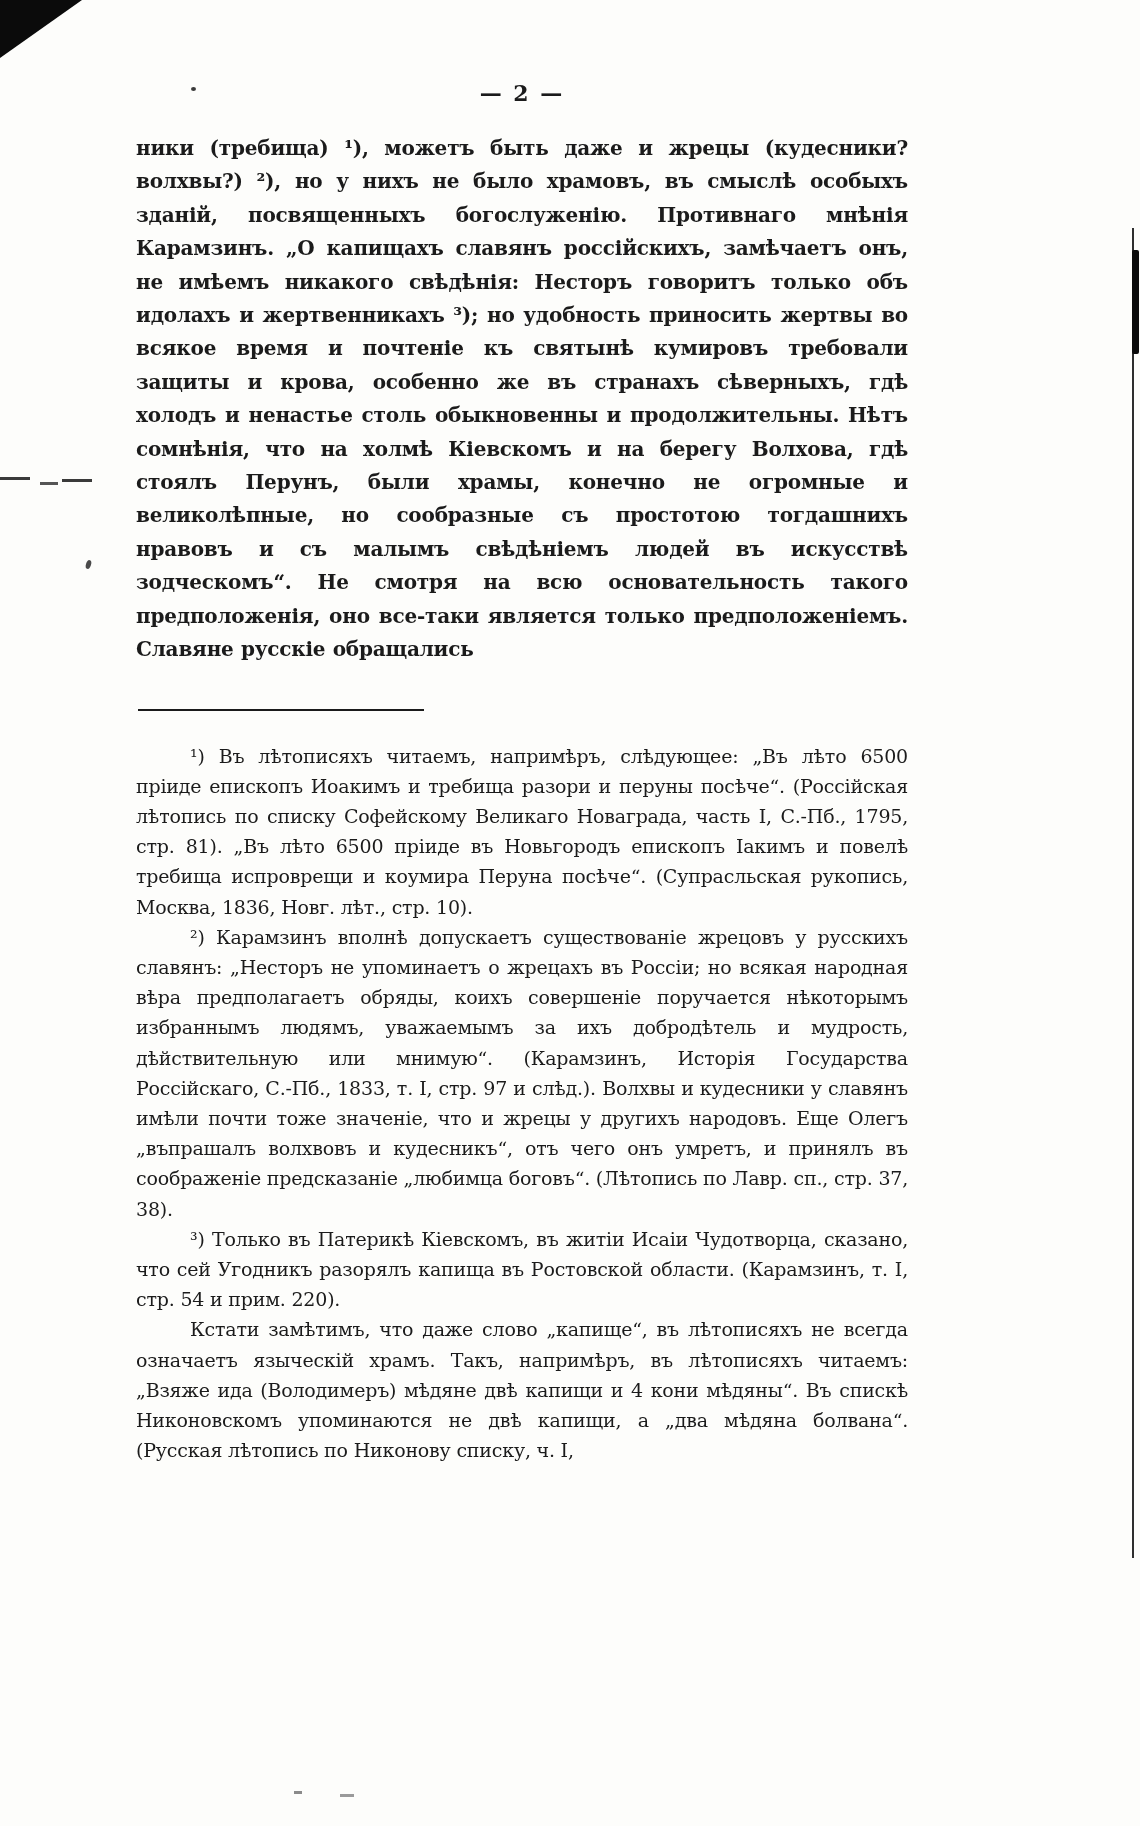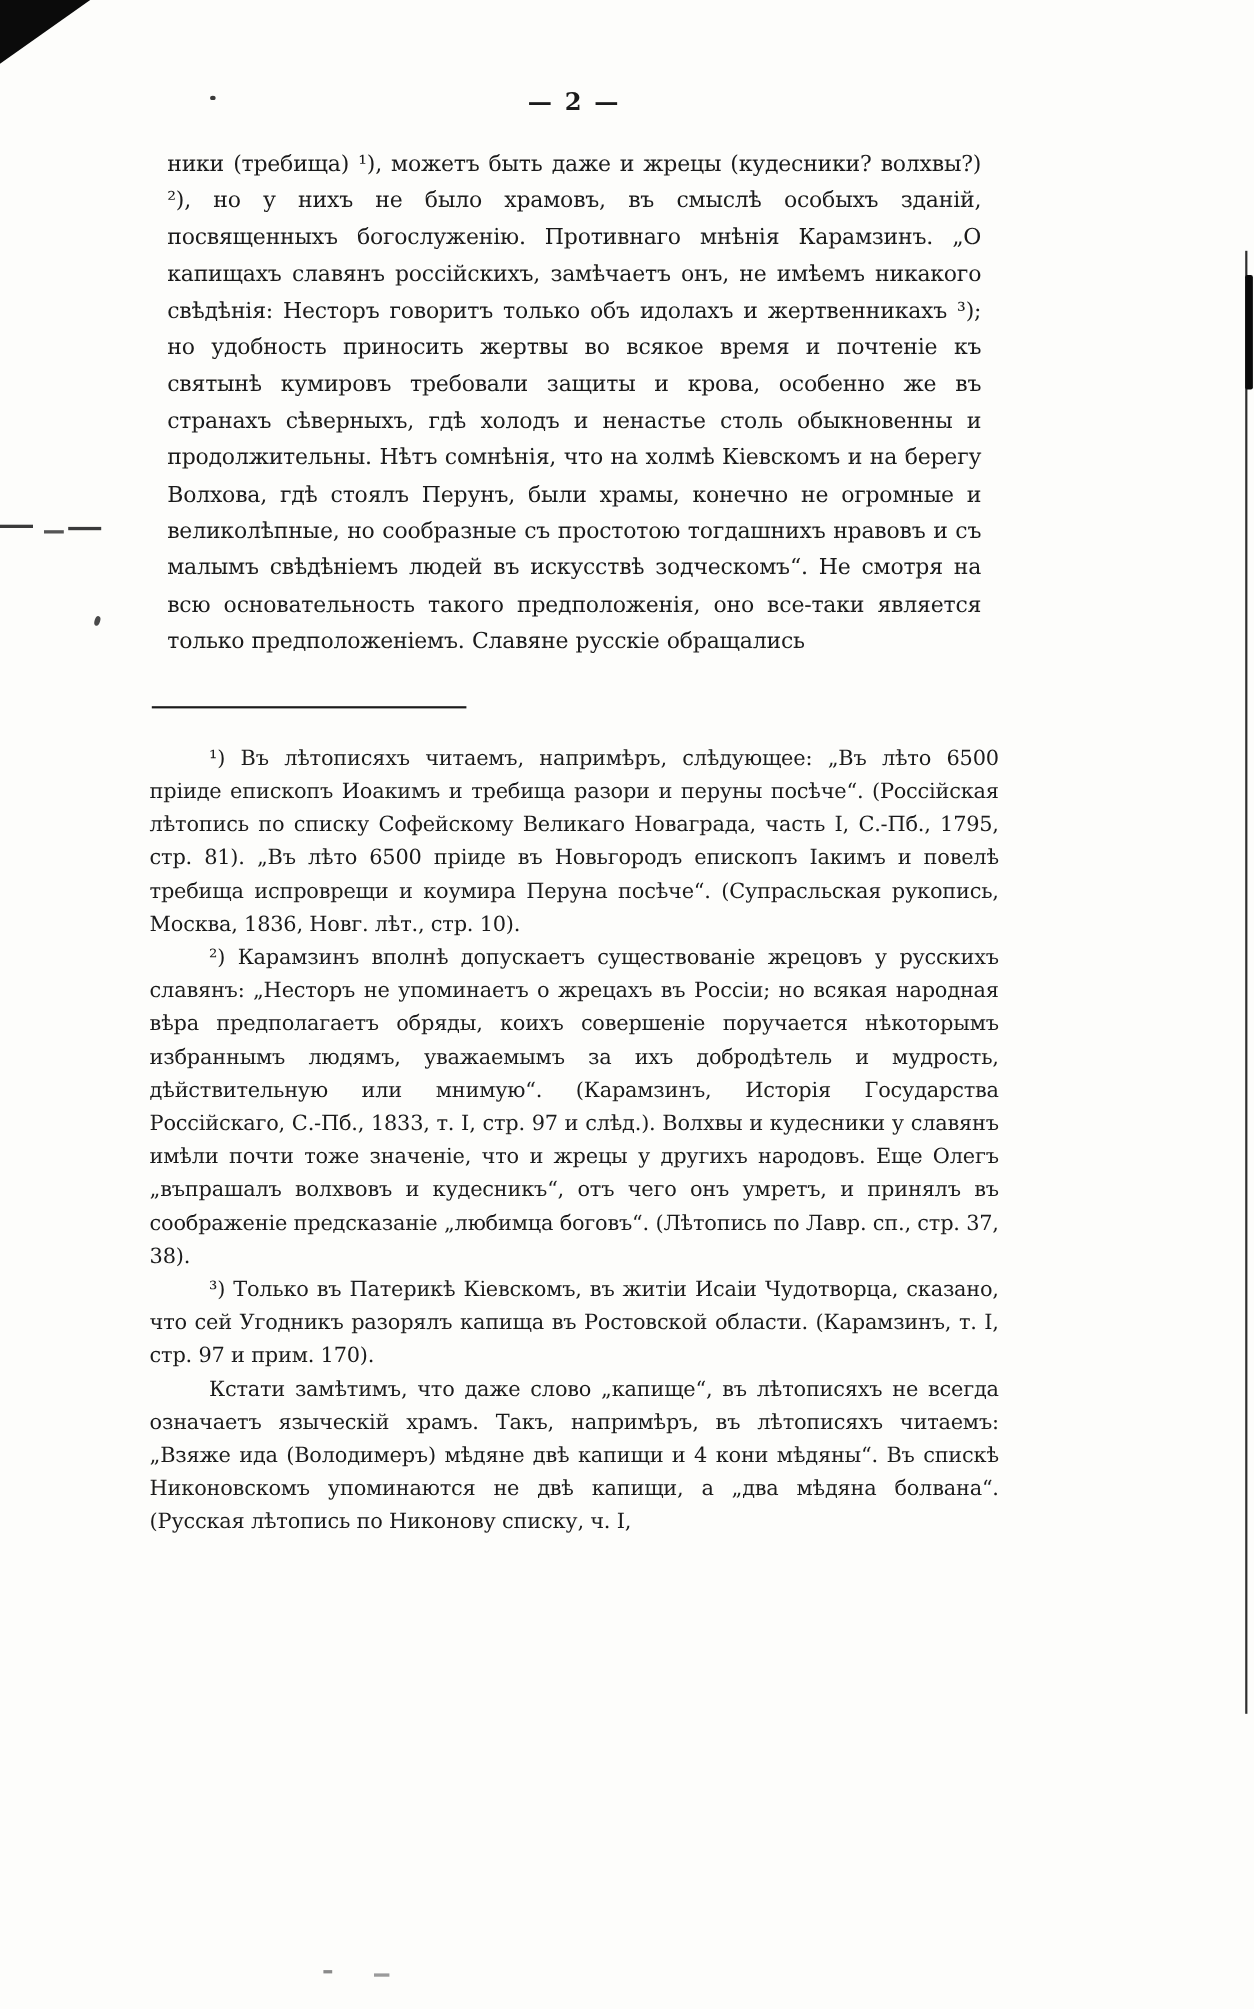--- a/index.html
+++ b/index.html
@@ -25,24 +25,24 @@
 
   .page-number {
     text-align: center;
     font-size: 22px;
     font-weight: bold;
     letter-spacing: 2px;
     margin: 0 0 26px 0;
   }
 
   .main-text {
-    margin: 16px;
+    margin: 0;
     font-size: 20px;
     line-height: 33.4px;
-    font-weight: normal;
+    font-weight: bold;
     text-align: justify;
     letter-spacing: -0.2px;
     word-spacing: 0.5px;
   }
 
   .footnote-rule {
     border: none;
     width: 286px;
     height: 2px;
     background: #1b1b1b;
@@ -148,17 +148,17 @@
 
   <div class="page-number">— 2 —</div>
 
   <p class="main-text">ники (требища) ¹), можетъ быть даже и жрецы (кудесники? волхвы?) ²), но у нихъ не было храмовъ, въ смыслѣ особыхъ зданій, посвященныхъ богослуженію. Противнаго мнѣнія Карамзинъ. „О капищахъ славянъ россійскихъ, замѣчаетъ онъ, не имѣемъ никакого свѣдѣнія: Несторъ говоритъ только объ идолахъ и жертвенникахъ ³); но удобность приносить жертвы во всякое время и почтеніе къ святынѣ кумировъ требовали защиты и крова, особенно же въ странахъ сѣверныхъ, гдѣ холодъ и ненастье столь обыкновенны и продолжительны. Нѣтъ сомнѣнія, что на холмѣ Кіевскомъ и на берегу Волхова, гдѣ стоялъ Перунъ, были храмы, конечно не огромные и великолѣпные, но сообразные съ простотою тогдашнихъ нравовъ и съ малымъ свѣдѣніемъ людей въ искусствѣ зодческомъ“. Не смотря на всю основательность такого предположенія, оно все-таки является только предположеніемъ. Славяне русскіе обращались</p>
 
   <hr class="footnote-rule">
 
   <div class="footnotes">
     <p class="footnote">¹) Въ лѣтописяхъ читаемъ, напримѣръ, слѣдующее: „Въ лѣто 6500 пріиде епископъ Иоакимъ и требища разори и перуны посѣче“. (Россійская лѣтопись по списку Софейскому Великаго Новаграда, часть I, С.-Пб., 1795, стр. 81). „Въ лѣто 6500 пріиде въ Новьгородъ епископъ Іакимъ и повелѣ требища испроврещи и коумира Перуна посѣче“. (Супрасльская рукопись, Москва, 1836, Новг. лѣт., стр. 10).</p>
     <p class="footnote">²) Карамзинъ вполнѣ допускаетъ существованіе жрецовъ у русскихъ славянъ: „Несторъ не упоминаетъ о жрецахъ въ Россіи; но всякая народная вѣра предполагаетъ обряды, коихъ совершеніе поручается нѣкоторымъ избраннымъ людямъ, уважаемымъ за ихъ добродѣтель и мудрость, дѣйствительную или мнимую“. (Карамзинъ, Исторія Государства Россійскаго, С.-Пб., 1833, т. I, стр. 97 и слѣд.). Волхвы и кудесники у славянъ имѣли почти тоже значеніе, что и жрецы у другихъ народовъ. Еще Олегъ „въпрашалъ волхвовъ и кудесникъ“, отъ чего онъ умретъ, и принялъ въ соображеніе предсказаніе „любимца боговъ“. (Лѣтопись по Лавр. сп., стр. 37, 38).</p>
-    <p class="footnote">³) Только въ Патерикѣ Кіевскомъ, въ житіи Исаіи Чудотворца, сказано, что сей Угодникъ разорялъ капища въ Ростовской области. (Карамзинъ, т. I, стр. 97 и прим. 170).</p>
+    <p class="footnote">³) Только въ Патерикѣ Кіевскомъ, въ житіи Исаіи Чудотворца, сказано, что сей Угодникъ разорялъ капища въ Ростовской области. (Карамзинъ, т. I, стр. 54 и прим. 220).</p>
     <p class="footnote">Кстати замѣтимъ, что даже слово „капище“, въ лѣтописяхъ не всегда означаетъ языческій храмъ. Такъ, напримѣръ, въ лѣтописяхъ читаемъ: „Взяже ида (Володимеръ) мѣдяне двѣ капищи и 4 кони мѣдяны“. Въ спискѣ Никоновскомъ упоминаются не двѣ капищи, а „два мѣдяна болвана“. (Русская лѣтопись по Никонову списку, ч. I,</p>
   </div>
 
 </div>
 
 </body></html>

